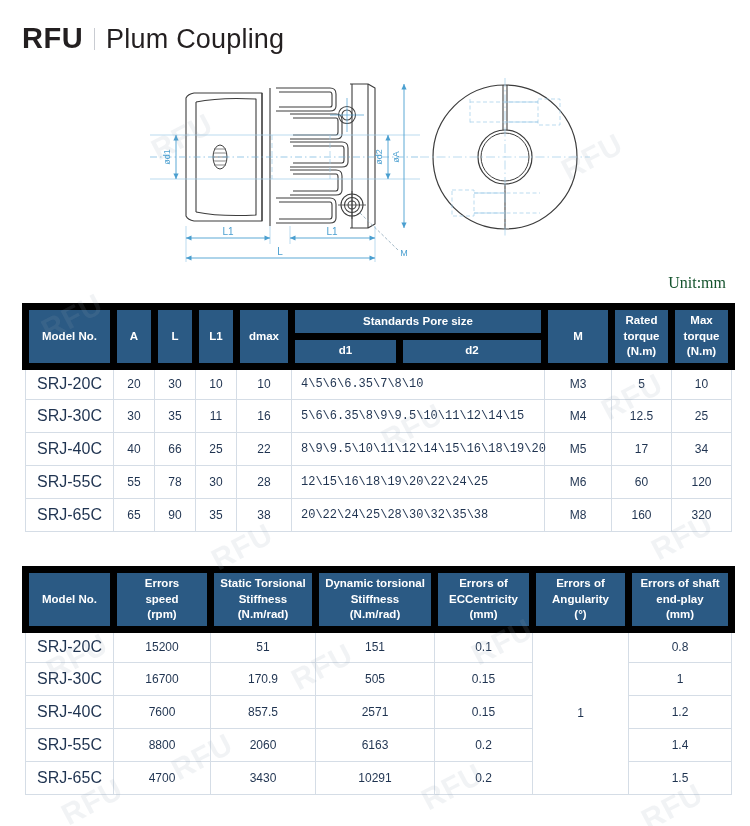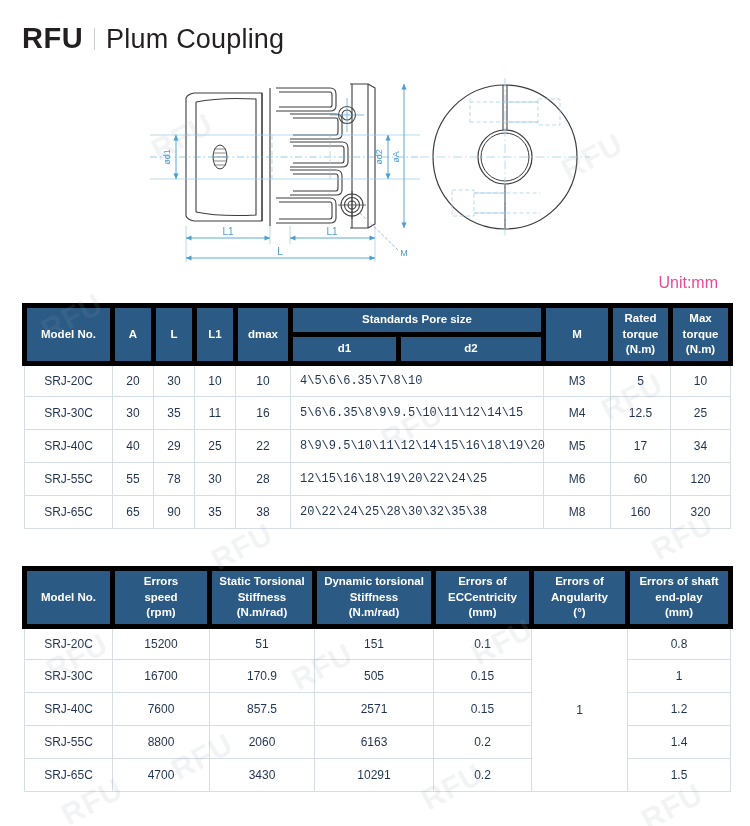--- a/index.html
+++ b/index.html
@@ -68,25 +68,26 @@
     left: 0;
     top: 66px;
     width: 750px;
     height: 200px;
     z-index: 2;
   }
 
   
   #unit-label {
     position: absolute;
-    right: 32px;
+    right: 24px;
     top: 274px;
     font-size: 16px;
-    color: #ec4899;
+    color: #14532d;
     z-index: 3;
+    font-family: Liberation Serif, serif;
   }
 
   
   .data-table {
     position: absolute;
     left: 22px;
     width: 706px;
     border-collapse: collapse;
     table-layout: fixed;
     z-index: 3;
@@ -94,42 +95,42 @@
   }
   #table-specs { top: 303px; }
   #table-performance { top: 566px; }
 
   .data-table th {
     background: #2b5a84;
     color: #ffffff;
     font-size: 11.5px;
     font-weight: 700;
     text-align: center;
-    border: 5px solid #000000;
+    border: 7px solid #000000;
     padding: 3px 2px;
     line-height: 1.35;
   }
   .data-table td {
     background: #ffffff;
     border: 1px solid #d5dde6;
     font-size: 12px;
     text-align: center;
     color: #1f3350;
     padding: 0 4px;
     height: 33px;
     font-weight: 400;
   }
   #table-specs td { height: 33px; }
   #table-performance td { height: 33px; }
   td.cell-left {
     text-align: left;
     padding-left: 9px;
     font-family: Liberation Mono, monospace;
   }
-  .data-table tbody tr td:first-child { font-size: 12px; }
+  .data-table tbody tr td:first-child { font-size: 16px; }
 </style>
 </head>
 <body>
 
 <div id="watermarks">
   <div class="wm" style="left:150px;  top:120px;">RFU</div>
   <div class="wm" style="left:560px;  top:140px;">RFU</div>
   <div class="wm" style="left:40px;   top:300px;">RFU</div>
   <div class="wm" style="left:380px;  top:410px;">RFU</div>
   <div class="wm" style="left:600px;  top:380px;">RFU</div>
@@ -370,21 +371,21 @@
         <td>11</td>
         <td>16</td>
         <td class="cell-left" colspan="2">5\6\6.35\8\9\9.5\10\11\12\14\15</td>
         <td>M4</td>
         <td>12.5</td>
         <td>25</td>
       </tr>
       <tr>
         <td>SRJ-40C</td>
         <td>40</td>
-        <td>29</td>
+        <td>66</td>
         <td>25</td>
         <td>22</td>
         <td class="cell-left" colspan="2">8\9\9.5\10\11\12\14\15\16\18\19\20</td>
         <td>M5</td>
         <td>17</td>
         <td>34</td>
       </tr>
       <tr>
         <td>SRJ-55C</td>
         <td>55</td>

